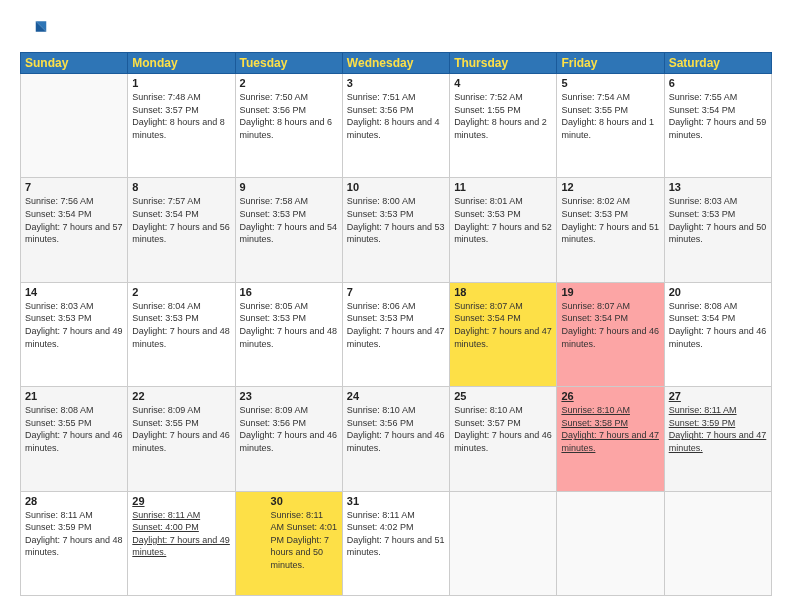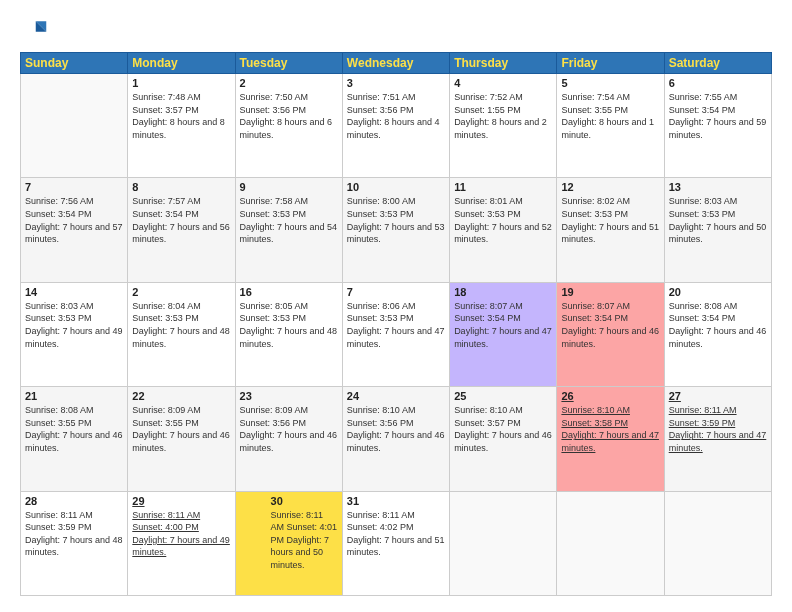--- a/index.html
+++ b/index.html
@@ -250,21 +250,21 @@
 Daylight: 7 hours
 and 48 minutes.</div>
           </td>
           <td style="background: rgb(255, 255, 255);">
             <span class="day-number">7</span>
             <div class="day-info">Sunrise: 8:06 AM
 Sunset: 3:53 PM
 Daylight: 7 hours
 and 47 minutes.</div>
           </td>
-          <td style="background: #c4b5fd;">
+          <td style="background: #fde047;">
             <span class="day-number">18</span>
             <div class="day-info">Sunrise: 8:07 AM
 Sunset: 3:54 PM
 Daylight: 7 hours
 and 47 minutes.</div>
           </td>
           <td style="background: #fca5a5;">
             <span class="day-number">19</span>
             <div class="day-info">Sunrise: 8:07 AM
 Sunset: 3:54 PM

